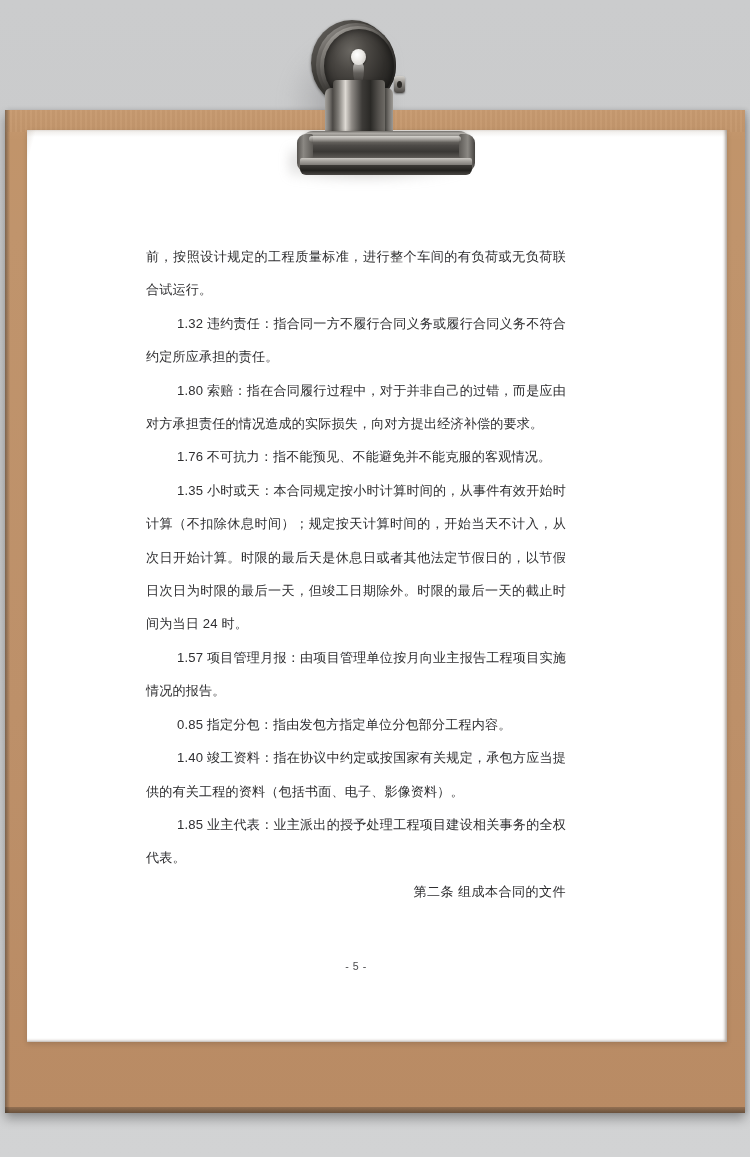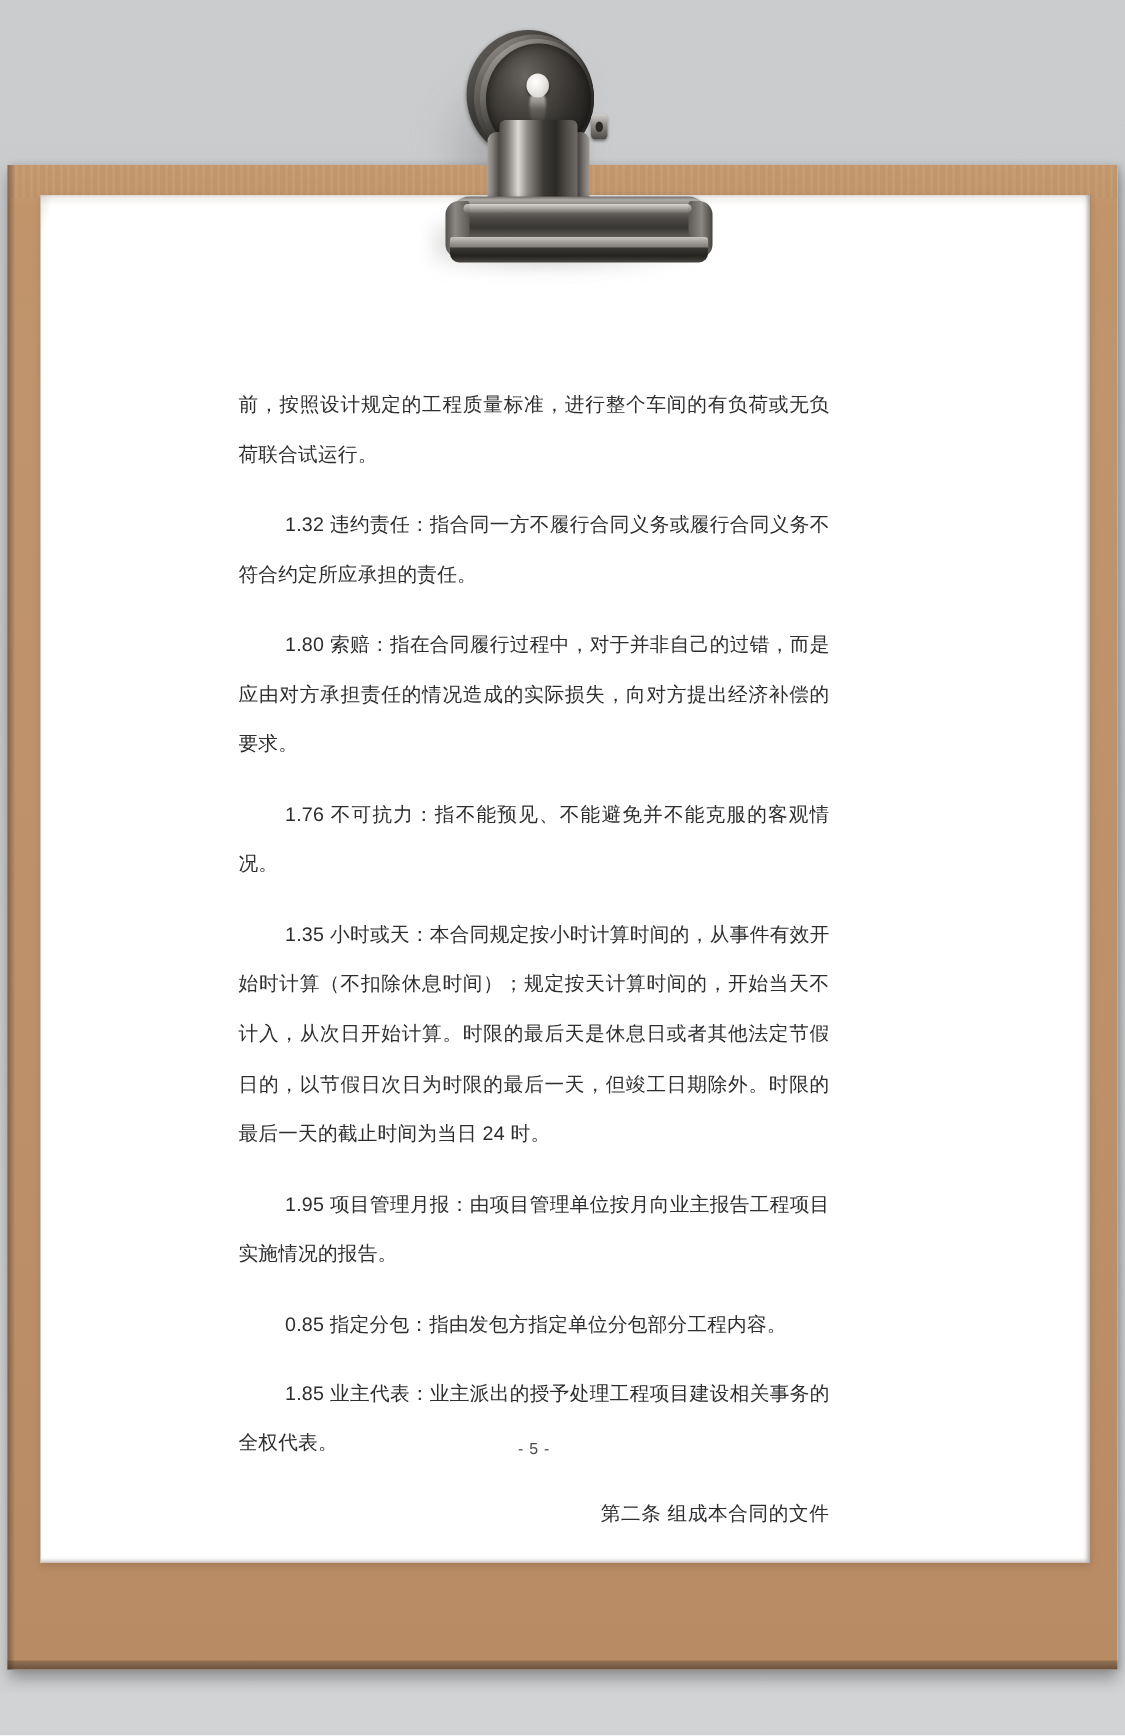--- a/index.html
+++ b/index.html
@@ -90,21 +90,21 @@
     top: 240px;
     width: 420px;
     font-size: 13.1px;
     line-height: 33.4px;
     color: #2e2e30;
     letter-spacing: 0.15px;
     text-align: justify;
     text-justify: inter-ideograph;
   }
   #doc-body p {
-    margin: 13px;
+    margin: 0;
     text-indent: 0;
   }
   #doc-body p.indented {
     text-indent: 31px;
   }
   #doc-body p.centered {
     text-align: right;
     text-indent: 0;
     letter-spacing: 0.4px;
   }
@@ -301,22 +301,23 @@
   </div>
 
   <div id="clip-paper-shadow"></div>
 
   <div id="doc-body">
       <p>前，按照设计规定的工程质量标准，进行整个车间的有负荷或无负荷联合试运行。</p>
       <p class="indented">1.32 违约责任：指合同一方不履行合同义务或履行合同义务不符合约定所应承担的责任。</p>
       <p class="indented">1.80 索赔：指在合同履行过程中，对于并非自己的过错，而是应由对方承担责任的情况造成的实际损失，向对方提出经济补偿的要求。</p>
       <p class="indented">1.76 不可抗力：指不能预见、不能避免并不能克服的客观情况。</p>
       <p class="indented">1.35 小时或天：本合同规定按小时计算时间的，从事件有效开始时计算（不扣除休息时间）；规定按天计算时间的，开始当天不计入，从次日开始计算。时限的最后天是休息日或者其他法定节假日的，以节假日次日为时限的最后一天，但竣工日期除外。时限的最后一天的截止时间为当日 24 时。</p>
-      <p class="indented">1.95 项目管理月报：由项目管理单位按月向业主报告工程项目实施情况的报告。</p>
+      <p class="indented">1.57 项目管理月报：由项目管理单位按月向业主报告工程项目实施情况的报告。</p>
       <p class="indented">0.85 指定分包：指由发包方指定单位分包部分工程内容。</p>
+      <p class="indented">1.40 竣工资料：指在协议中约定或按国家有关规定，承包方应当提供的有关工程的资料（包括书面、电子、影像资料）。</p>
       <p class="indented">1.85 业主代表：业主派出的授予处理工程项目建设相关事务的全权代表。</p>
       <p class="centered">第二条  组成本合同的文件</p>
     </div>
   <div id="page-number">- 5 -</div>
 
   <div id="clip">
     <div class="spring-disc" id="spring-outer-back"></div>
     <div class="spring-disc" id="spring-ring-2"></div>
     <div class="spring-disc" id="spring-ring-3"></div>
     <div class="spring-disc" id="spring-face"></div>

